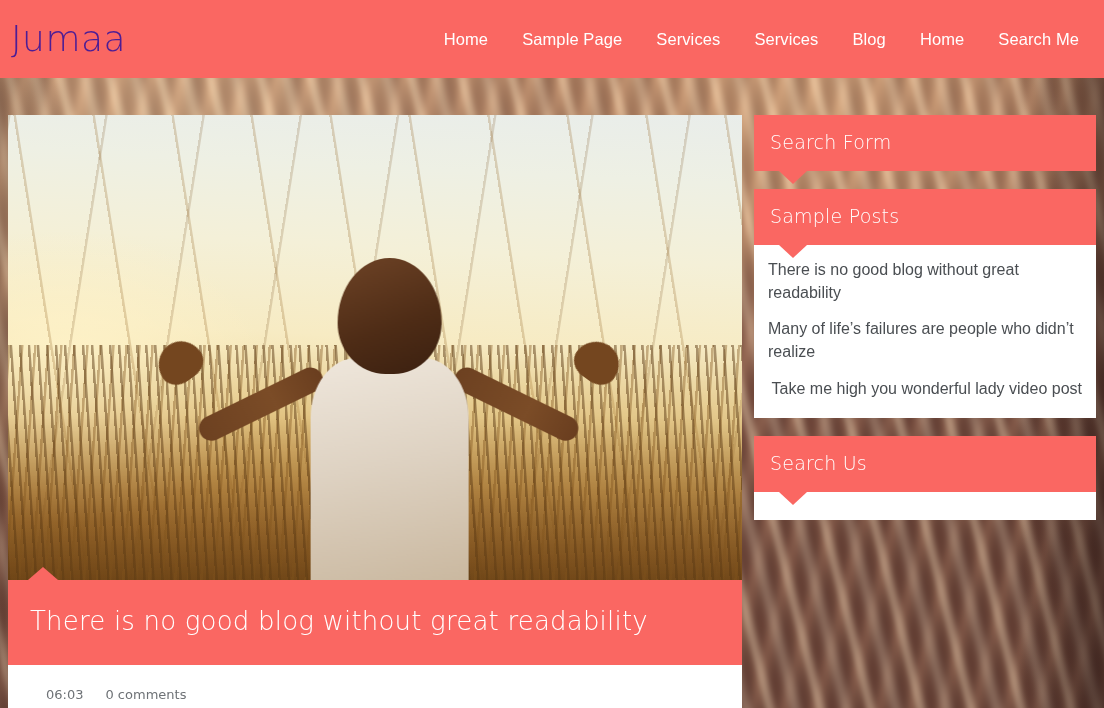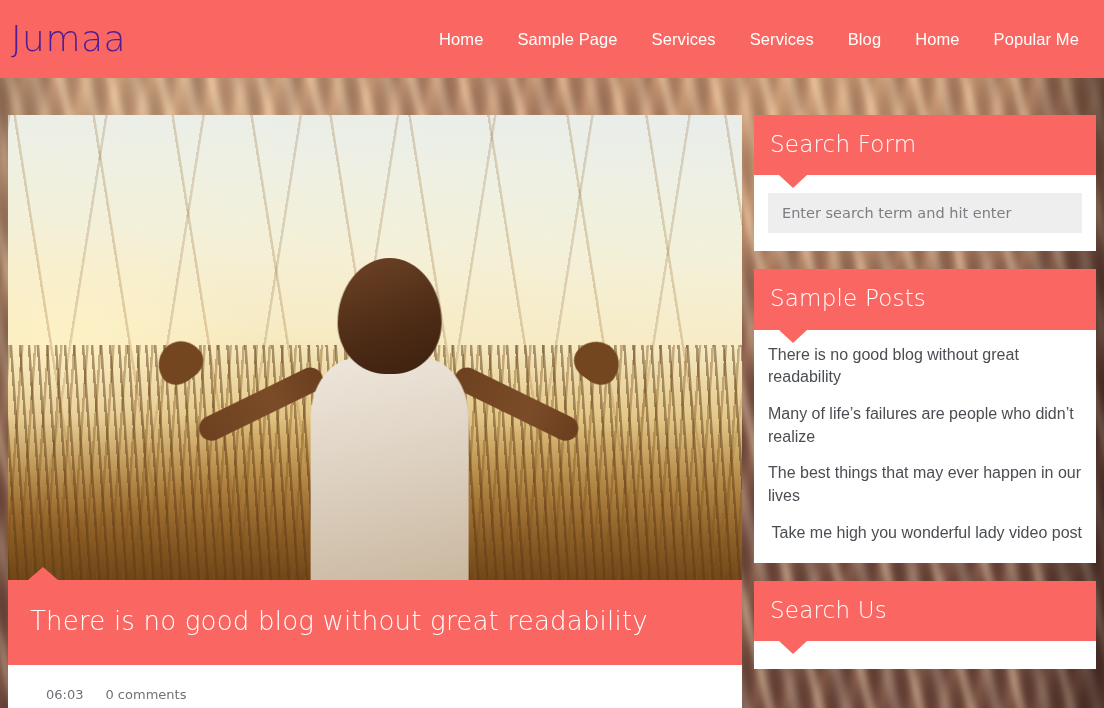--- a/index.html
+++ b/index.html
@@ -251,21 +251,21 @@
     position: absolute;
     left: 25px; bottom: -13px;
     width: 0; height: 0;
     border-left: 14px solid transparent;
     border-right: 14px solid transparent;
     border-top: 13px solid #fa6762;
   }
   .widget-title {
     font-family: "DejaVu Sans", sans-serif;
     font-weight: 300;
-    font-size: 23px;
+    font-size: 19px;
     color: #ffffff;
     letter-spacing: .2px;
     line-height: 1.1;
   }
 
   .widget-body { padding: 18px 14px 18px 14px; background: #ffffff; }
 
   #search-input {
     display: block;
     width: 100%;
@@ -304,21 +304,21 @@
 
   <header id="site-header">
     <div id="brand">Jumaa</div>
     <nav id="primary-nav">
       <a>Home</a>
       <a>Sample Page</a>
       <a>Services</a>
       <a>Services</a>
       <a>Blog</a>
       <a>Home</a>
-      <a>Popular Me</a>
+      <a>Search Me</a>
     </nav>
   </header>
 
   <div id="content">
 
     <main id="main-col">
       <article id="post-card">
 
         <div id="featured-image">
           <div class="fi-sky"></div>
@@ -345,33 +345,29 @@
 
       </article>
     </main>
 
     <aside id="sidebar">
 
       <section class="widget">
         <div class="widget-head">
           <h2 class="widget-title">Search Form</h2>
         </div>
-        <div class="widget-body">
-          <input id="search-input" type="text" placeholder="Enter search term and hit enter" style="">
-        </div>
       </section>
 
       <section class="widget">
         <div class="widget-head">
           <h2 class="widget-title">Sample Posts</h2>
         </div>
         <div class="widget-body" id="popular-posts-body">
           <a class="popular-post">There is no good blog without great readability</a>
           <a class="popular-post">Many of life’s failures are people who didn’t realize</a>
-          <a class="popular-post">The best things that may ever happen in our lives</a>
           <a class="popular-post">Take me high you wonderful lady video post</a>
         </div>
       </section>
 
       <section class="widget">
         <div class="widget-head">
           <h2 class="widget-title">Search Us</h2>
         </div>
         <div class="widget-body" id="follow-us-body"></div>
       </section>

